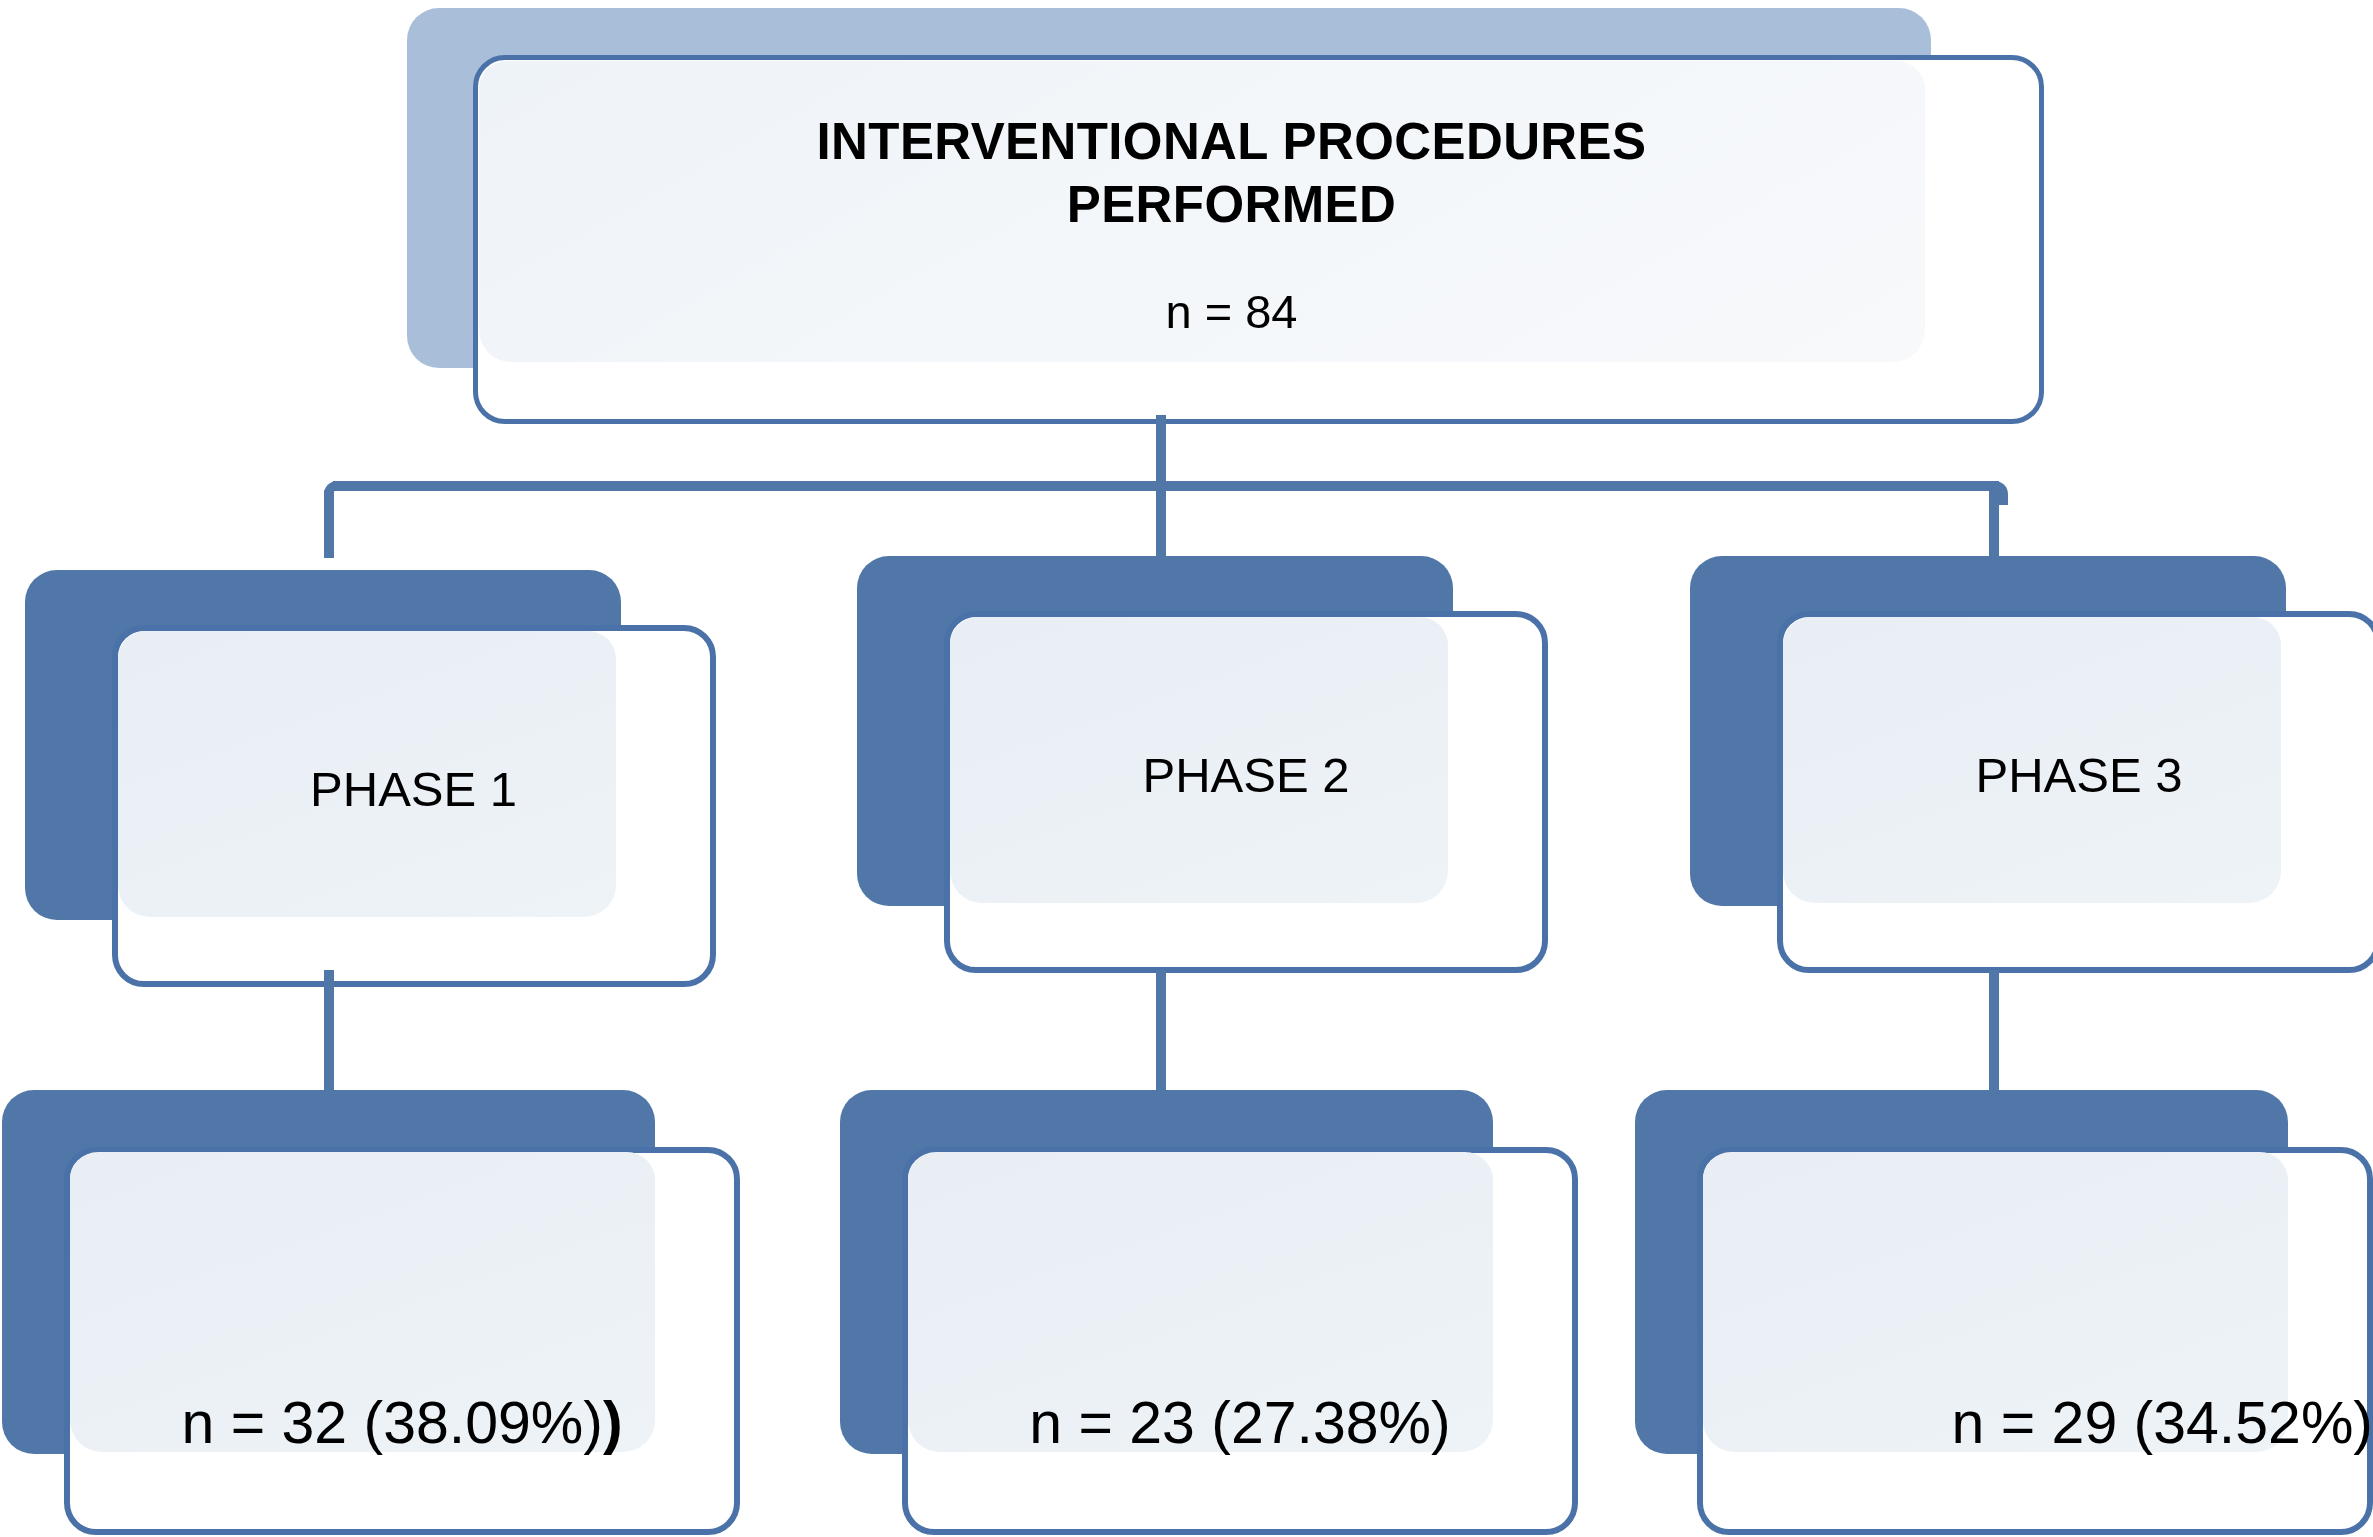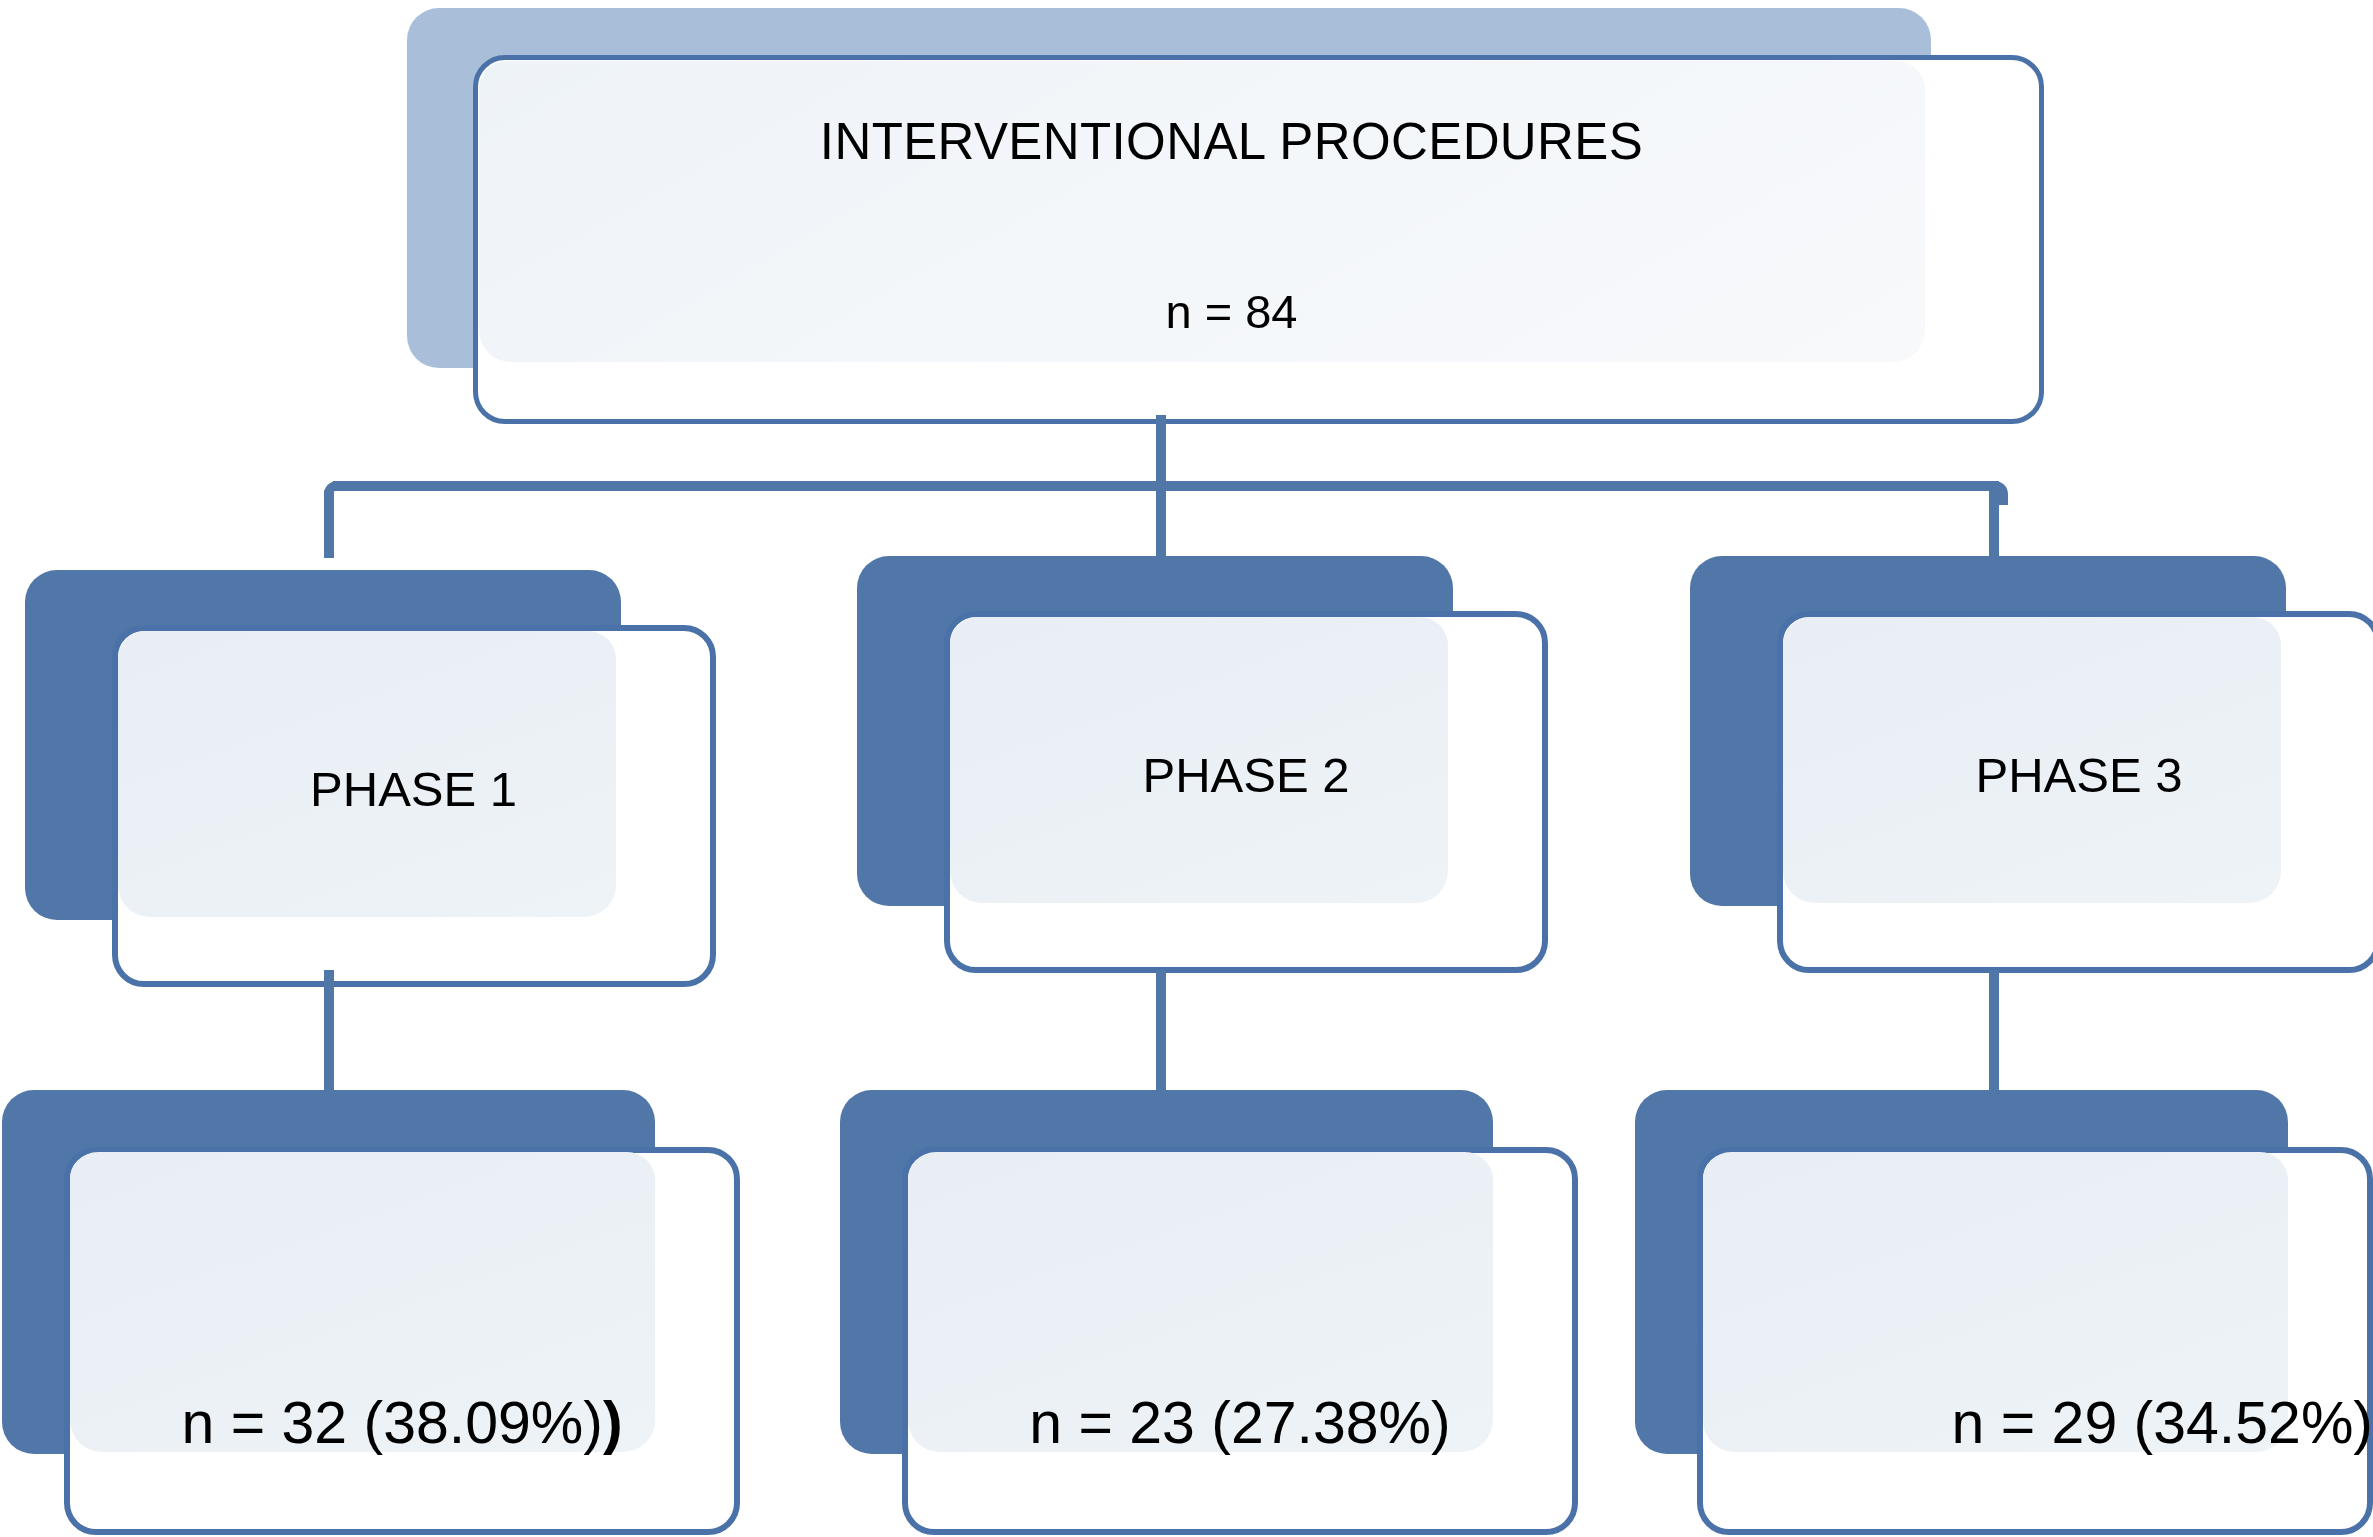--- a/index.html
+++ b/index.html
@@ -77,21 +77,21 @@
     background: #a9bfd9;
   }
   #root-node .front-card {
     border: 5.7px solid #4a72a8;
   }
   #root-node .overlap {
     background: linear-gradient(150deg, #eef3f8 0%, #f4f7fa 55%, #f7f9fb 100%);
   }
   #root-node .title {
     font-size: 51px;
-    font-weight: normal;
+    font-weight: bold;
     letter-spacing: 0.4px;
   }
   #root-node .subtitle {
     font-size: 47px;
     font-weight: normal;
   }
 
   
   .box-node .shadow-card {
     background: #5077a8;
@@ -120,20 +120,21 @@
   <div class="node" id="root-node" style="left:407px; top:7.6px; width:1637px; height:416px;">
 
     <div class="shadow-card" style="width:1524px; height:360px;"></div>
 
     <div class="front-card" style="left:66px; top:47px; width:1571px; height:369px;"></div>
 
     <div class="overlap" style="left:72px; top:53px; width:1446px; height:301px;"></div>
 
     <div class="label title" style="left:72px; top:104px; width:1505px;">INTERVENTIONAL PROCEDURES</div>
 
+    <div class="label title" style="left:72px; top:167px; width:1505px;">PERFORMED</div>
 
     <div class="label subtitle" style="left:72px; top:276px; width:1505px;">n = 84</div>
   </div>
 
   <div class="conn conn-v" style="left:1156px; top:415px; height:76px;"></div>
 
   <div class="conn conn-h" style="left:333px; top:481px; width:1666px;"></div>
 
   <div class="conn-corner-l" style="left:324px; top:481px; width:15px; height:15px;"></div>
 

